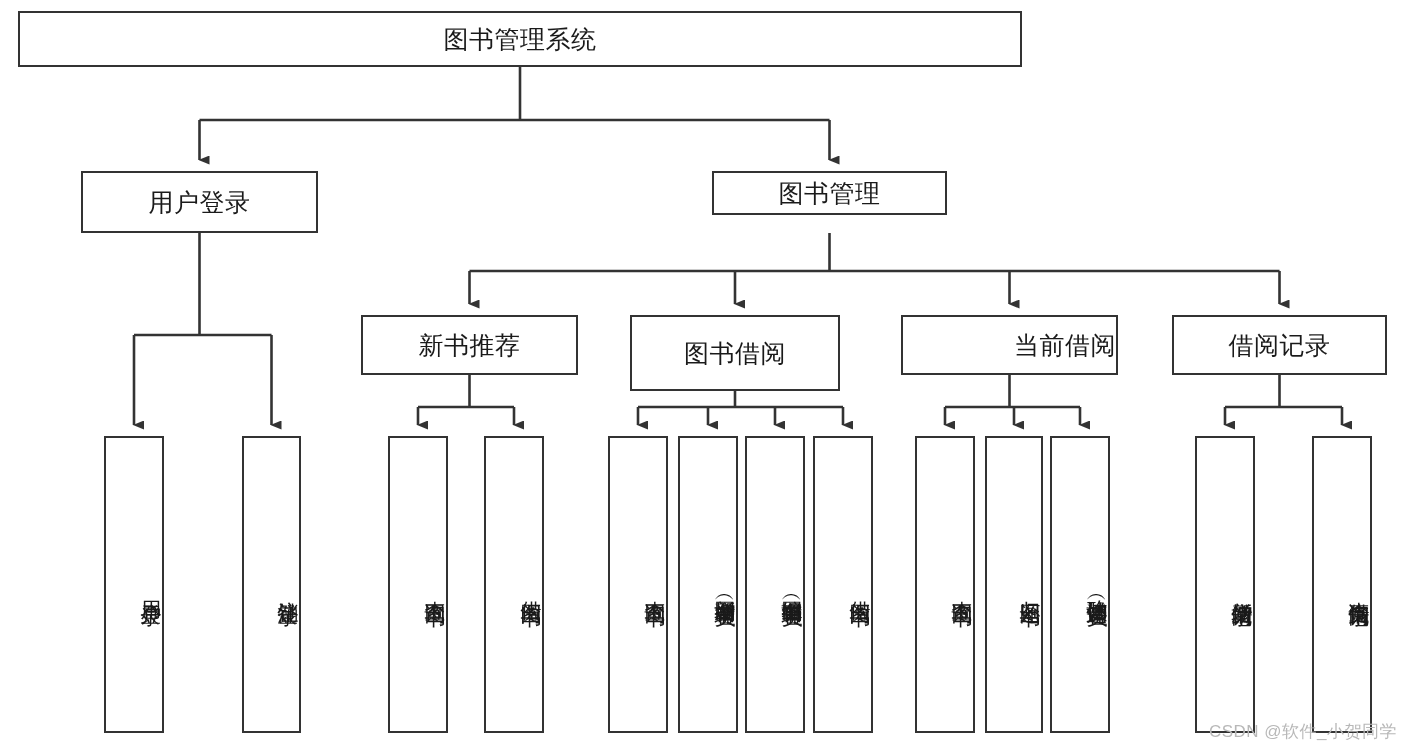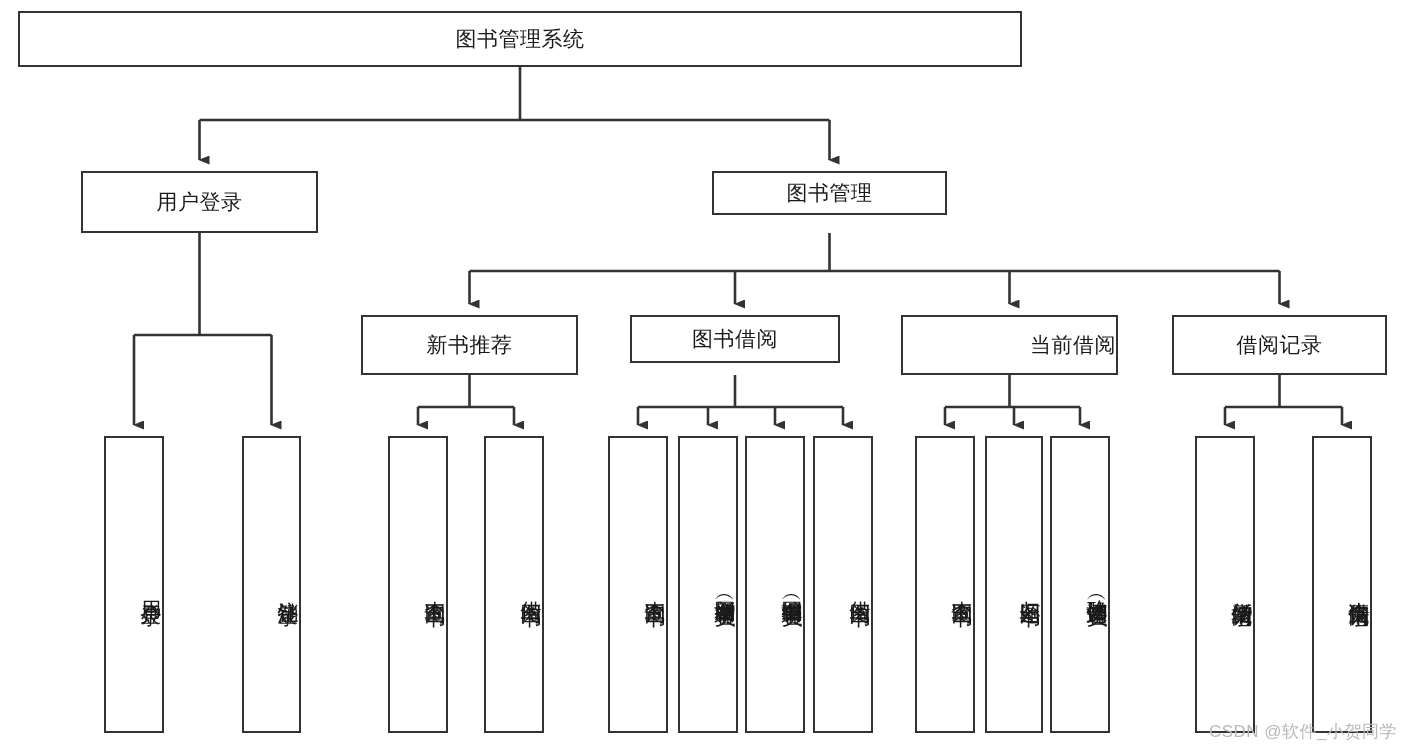--- a/index.html
+++ b/index.html
@@ -36,21 +36,21 @@
     justify-content: center;
     color: #1a1a1a;
   }
   .node .label {
     display: block;
     text-align: center;
     line-height: 1.12;
     white-space: pre-line;
   }
   .node.horizontal .label {
-    font-size: 21px;
+    font-size: 25px;
     letter-spacing: 0.5px;
   }
   .node.vertical {
     writing-mode: vertical-rl;
     text-orientation: upright;
     align-items: flex-start;
     padding-top: 6px;
   }
   .node.vertical .label {
     writing-mode: vertical-rl;
@@ -129,21 +129,21 @@
   <div class="node horizontal" style="left: 81px; top: 171px; width: 237px; height: 62px;">
     <span class="label">用户登录</span>
   </div>
   <div class="node horizontal" style="left: 712px; top: 171px; width: 235px; height: 44px;">
     <span class="label">图书管理</span>
   </div>
 
   <div class="node horizontal" style="left: 361px; top: 315px; width: 217px; height: 60px; justify-content: center;">
     <span class="label">新书推荐</span>
   </div>
-  <div class="node horizontal" style="left: 630px; top: 315px; width: 210px; height: 48px;">
+  <div class="node horizontal" style="left: 630px; top: 315px; width: 210px; height: 76px;">
     <span class="label">图书借阅</span>
   </div>
   <div class="node horizontal" style="left: 901px; top: 315px; width: 217px; height: 60px; justify-content: flex-end;">
     <span class="label">当前借阅</span>
   </div>
   <div class="node horizontal" style="left: 1172px; top: 315px; width: 215px; height: 60px; justify-content: center;">
     <span class="label">借阅记录</span>
   </div>
 
   <div class="node vertical" style="left: 104px; top: 436px; width: 60px; height: 297px;">

